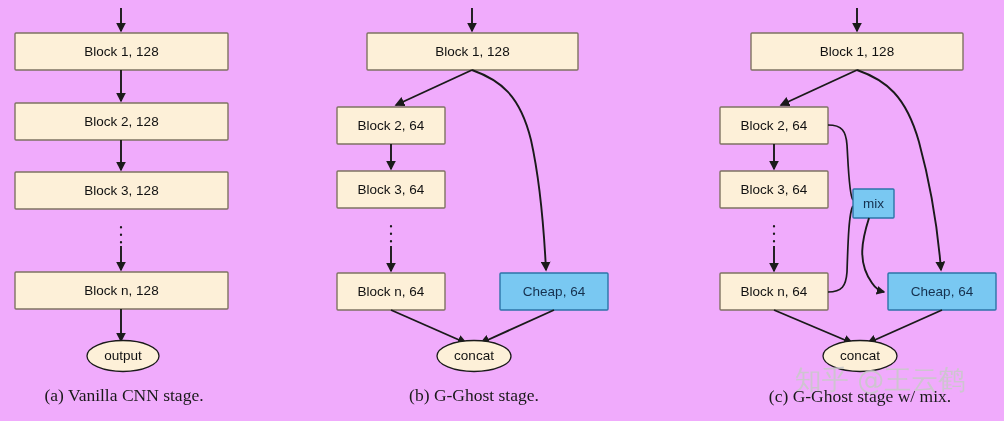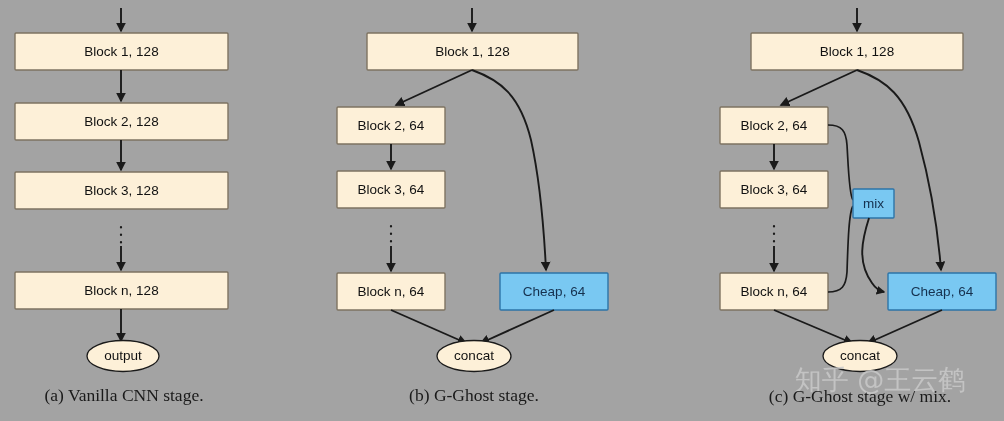--- a/index.html
+++ b/index.html
@@ -7,21 +7,21 @@
     padding: 0;
     background: #ffffff;
   }
   body {
     font-family: "Liberation Sans", sans-serif;
   }
   #figure {
     position: relative;
     width: 1004px;
     height: 421px;
-    background: #a3a3a3;
+    background: #f0abfc;
     overflow: hidden;
   }
   #figure svg {
     position: absolute;
     left: 0;
     top: 0;
   }
   .node-label {
     font-family: "Liberation Sans", sans-serif;
     font-size: 13.5px;

